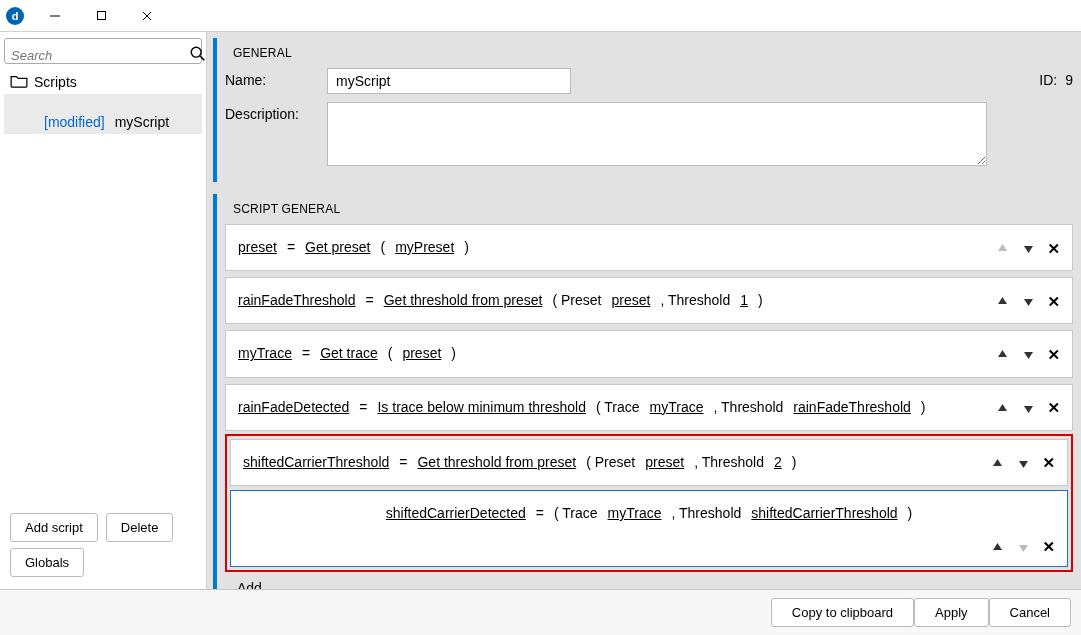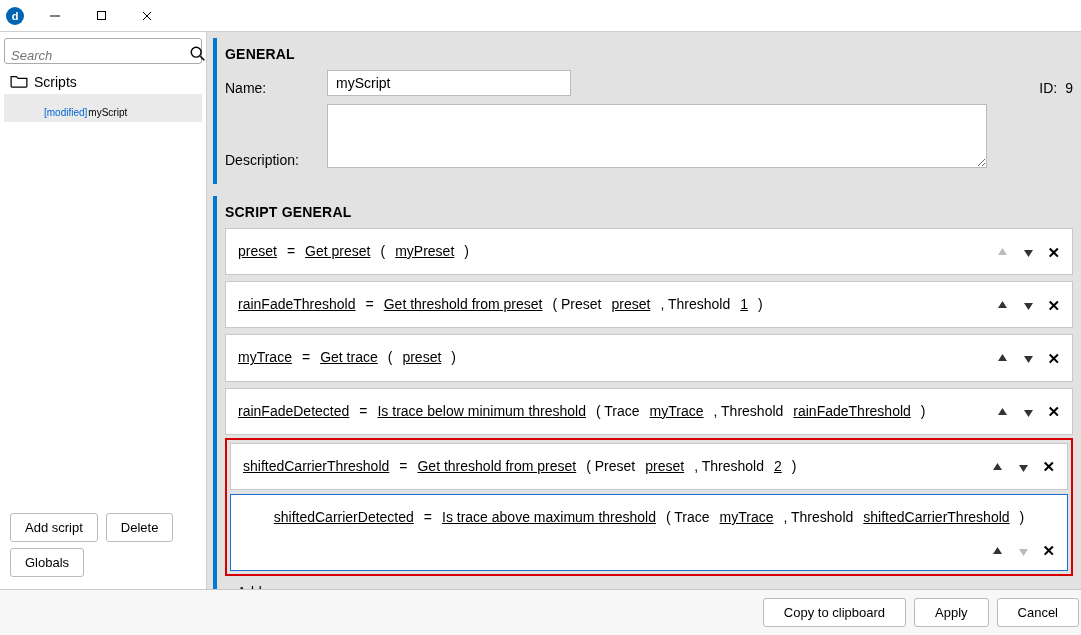--- a/index.html
+++ b/index.html
@@ -80,24 +80,24 @@
   }
   .tree-root {
     display: flex; align-items: flex-start;
     gap: 6px; padding: 4px 6px;
     font-size: 14px;
   }
   .tree-root .folder {
     width: 18px; height: 14px;
   }
   .tree-item {
-    padding: 13px 6px 4px 40px;
+    padding: 20px 6px 4px 40px;
     background: #eaeaea;
-    display: flex; gap: 1px;
-    font-size: 10px;
+    display: flex; gap: 10px;
+    font-size: 14px;
   }
   .tree-item .mod { color: #0066d6; }
   .sidebar-buttons {
     display: flex; gap: 8px;
     padding: 8px 6px 0 6px;
     margin-top: auto;
   }
   .btn {
     border: 1px solid #bbb;
     background: #fff;
@@ -114,28 +114,29 @@
     background: #e2e2e2;
     overflow-y: auto;
     padding: 6px 8px 12px 6px;
   }
   .section {
     border-left: 4px solid #0078d4;
     padding: 4px 0 8px 8px;
     margin-bottom: 12px;
   }
   .section-title {
-    font-weight: 700;
-    font-size: 14px;
+    font-weight: 400;
+    font-size: 12px;
     padding: 4px 0 8px 0;
     letter-spacing: 0.2px;
+    margin-left: 8px;
   }
   .form-row {
     display: flex;
-    align-items: flex-end;
+    align-items: flex-start;
     margin-bottom: 8px;
   }
   .form-label {
     width: 102px;
     padding-top: 4px;
     font-size: 14px;
   }
   .text-input {
     border: 1px solid #bbb;
     background: #fff;
@@ -205,24 +206,23 @@
     padding: 8px 4px 0 12px;
     font-size: 14px;
     cursor: pointer;
     display: inline-block;
   }
 
   
   .footer {
     border-top: 1px solid #c8c8c8;
     background: #f7f7f7;
-    padding: 8px 2px;
+    padding: 8px 10px;
     display: flex;
     justify-content: flex-end;
-    gap: 8px;
   }
   .footer .btn { padding: 6px 20px; }
 </style>
 </head>
 <body>
 
 <div class="titlebar">
   <div class="app-icon">d</div>
   <div class="win-btn">
     <svg width="12" height="12" viewBox="0 0 12 12">
@@ -416,21 +416,20 @@
                       <polygon points="1,3 10,3 5.5,10" fill="currentColor"></polygon>
                     </svg>
                   </span>
                   <span class="x-btn">✕</span>
                 </div>
   </div>
               <div class="script-row selected">
     <div class="script-content">
                   <span class="u">shiftedCarrierDetected</span>
                   <span>=</span>
-                  <span class="u">Is trace above maximum threshold</span>
                   <span>( Trace</span>
                   <span class="u">myTrace</span>
                   <span>, Threshold</span>
                   <span class="u">shiftedCarrierThreshold</span>
                   <span>)</span>
                 </div>
     <div class="row-controls">
                   <span class="ctrl">
                     <svg viewBox="0 0 11 11">
                       <polygon points="5.5,1 10,8 1,8" fill="currentColor"></polygon>

